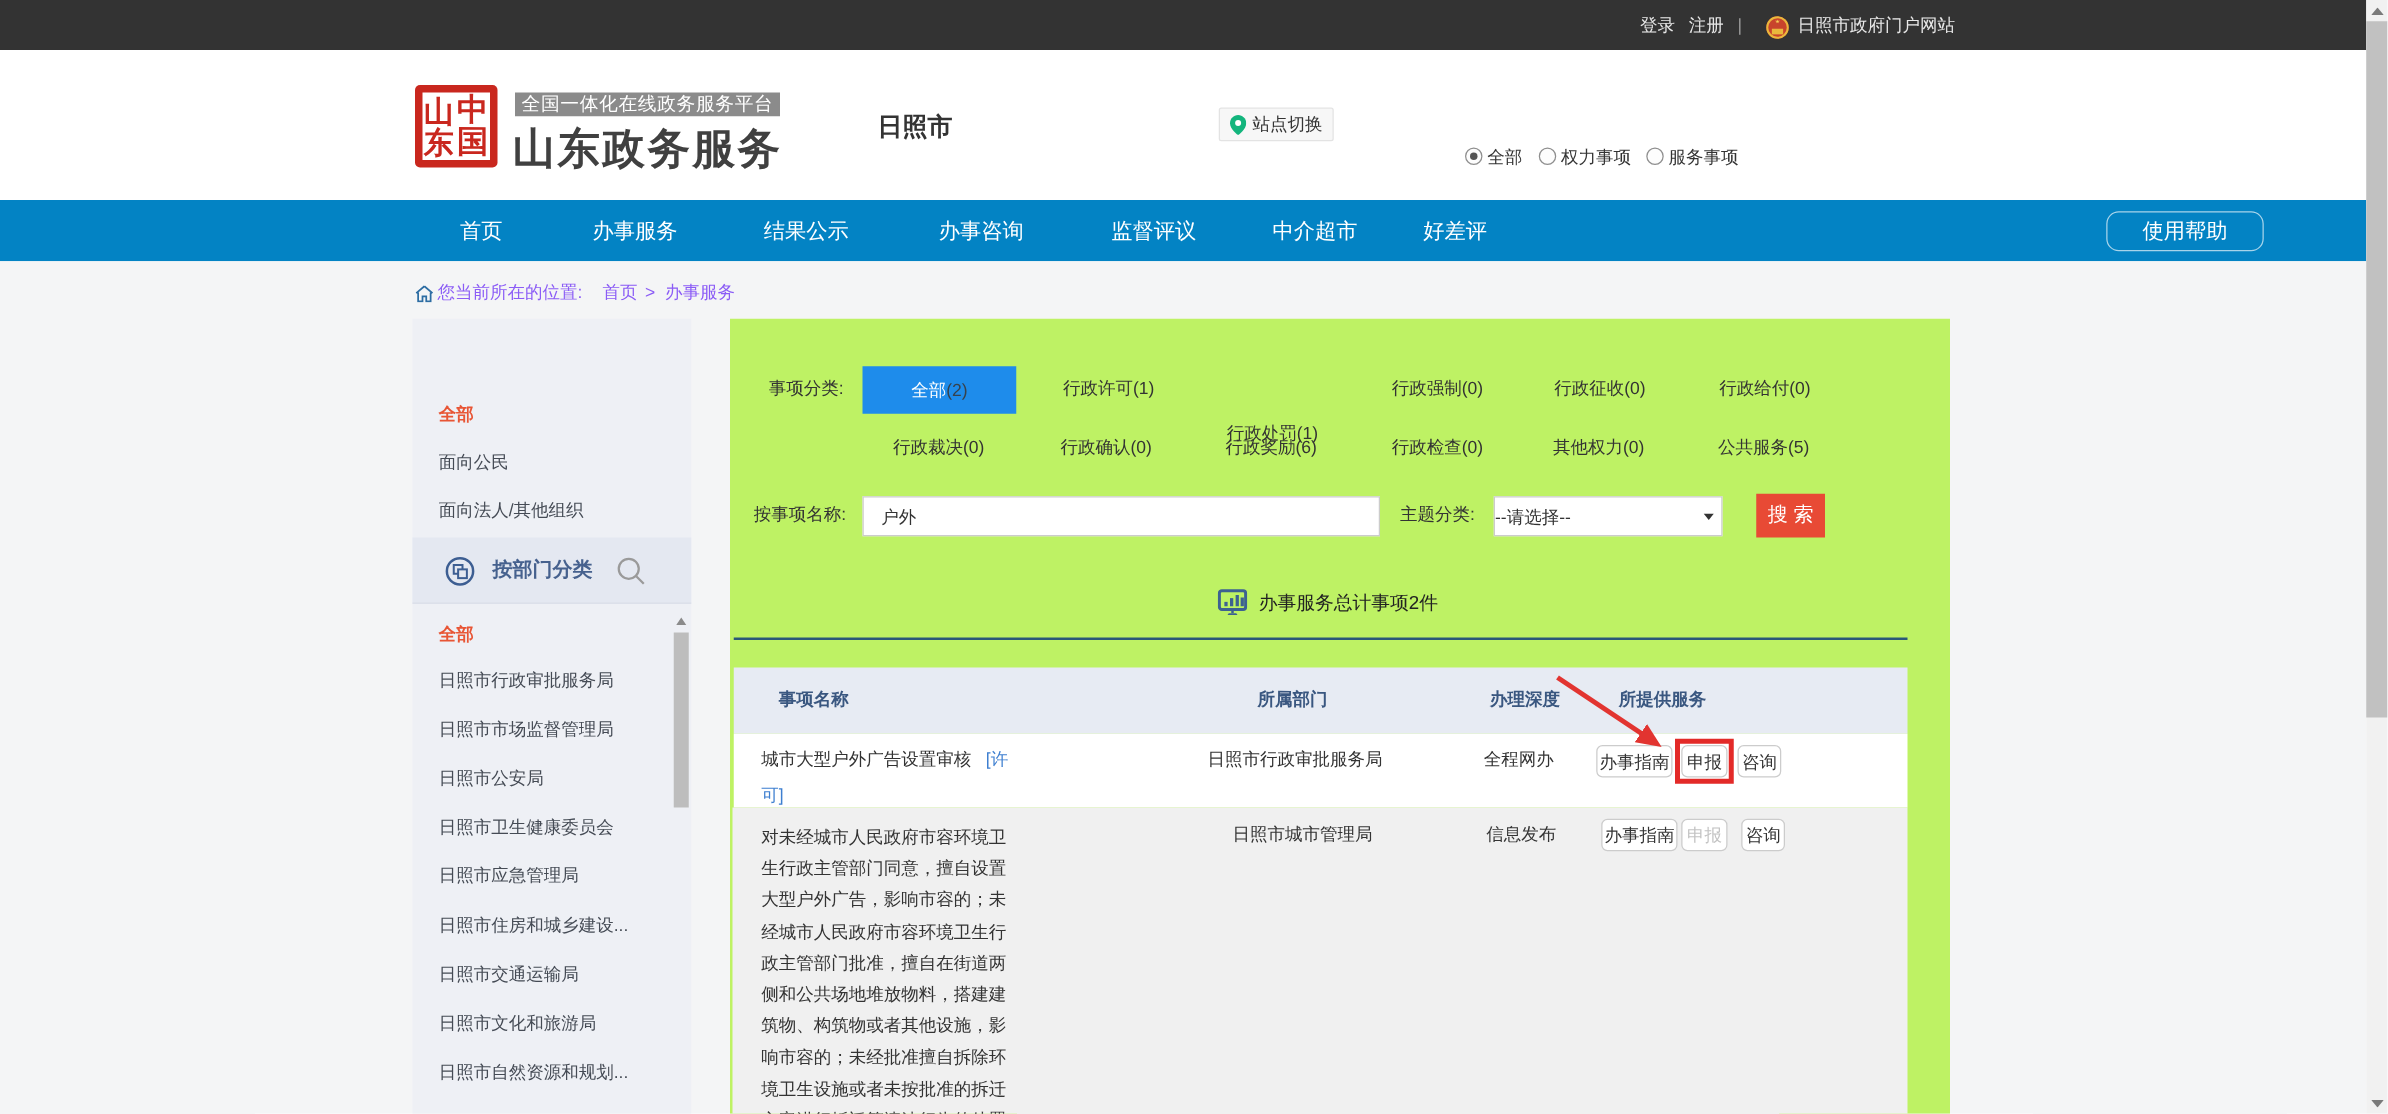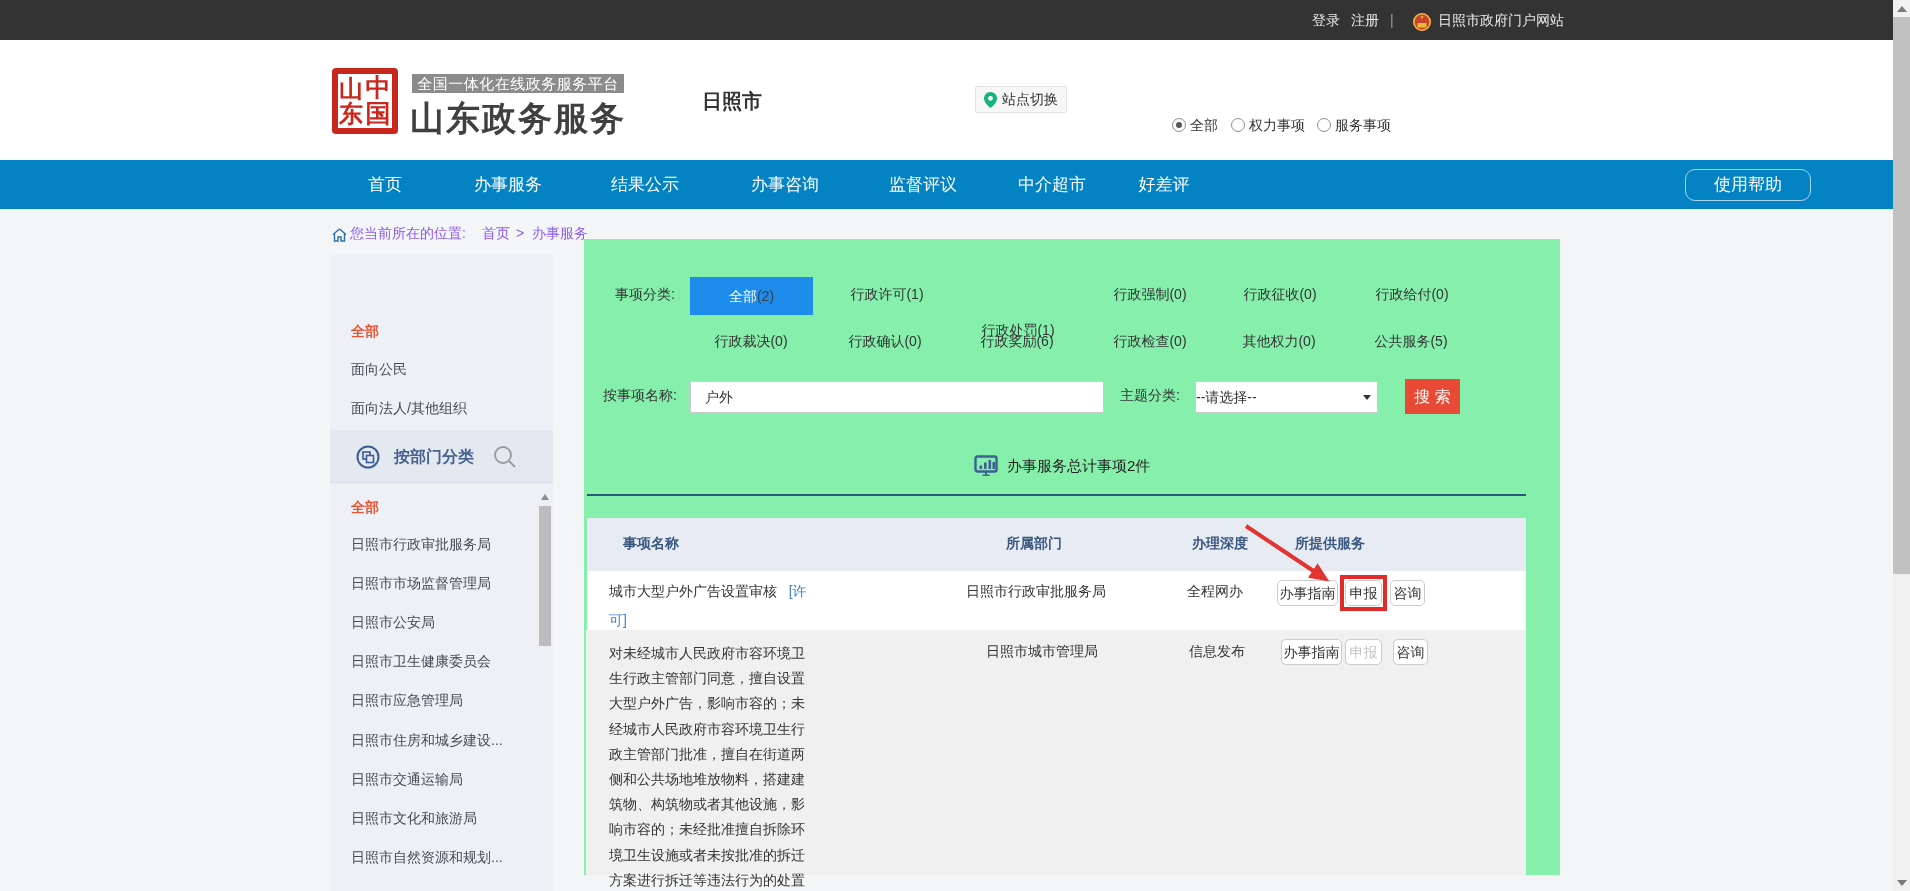--- a/index.html
+++ b/index.html
@@ -41,21 +41,21 @@
 
 
 #sidebar { position:absolute; left:330px; top:46px; width:223px; height:636px; background:#eef0f5; }
 .sbhead { position:absolute; left:0; width:223px; height:53px; background:#e4e8f1; border-bottom:1px solid #d9dde8; }
 .sbhead .t { position:absolute; left:64px; top:0; line-height:53px; font-size:16px; font-weight:bold; color:#46618e; }
 .sbhead svg.ic { position:absolute; left:26px; top:15px; }
 .sbitem { position:absolute; left:21px; font-size:14px; color:#454b55; white-space:nowrap; }
 .orange { color:#e85535; font-weight:bold; }
 
 
-#content { position:absolute; left:584px; top:30px; width:976px; height:636px; background:#86efac; font-size:14px; color:#333; }
+#content { position:absolute; left:584px; top:46px; width:976px; height:636px; background:#bef264; font-size:14px; color:#333; }
 .ct { position:absolute; white-space:nowrap; }
 #tab-active { position:absolute; left:106px; top:38px; width:123px; height:38px; background:#1e8ceb; text-align:center; line-height:38px; font-size:14px; color:#fff; }
 #tab-active span { color:#37424c; }
 .tabc { transform:translateX(-50%); }
 #nameinput { position:absolute; left:106px; top:142px; width:414px; height:32px; border:1px solid #ccc; background:#fff; line-height:30px; padding-left:14px; font-size:14px; color:#333; }
 #select { position:absolute; left:611px; top:142px; width:183px; height:32px; border:1px solid #ccc; background:#fff; line-height:30px; padding-left:0; font-size:14px; color:#333; }
 #select .tri { position:absolute; right:6px; top:13px; width:0; height:0; border-left:4px solid transparent; border-right:4px solid transparent; border-top:5px solid #333; }
 #searchbtn { position:absolute; left:821px; top:140px; width:55px; height:35px; background:#e84a35; color:#fff; font-size:16px; text-align:center; line-height:35px; }
 #statline { position:absolute; left:3px; top:255px; width:939px; height:2px; background:#2a5878; }
 #thead { position:absolute; left:3px; top:279px; width:939px; height:53px; background:#e7ebf3; font-weight:bold; color:#3a5780; font-size:14px; }

